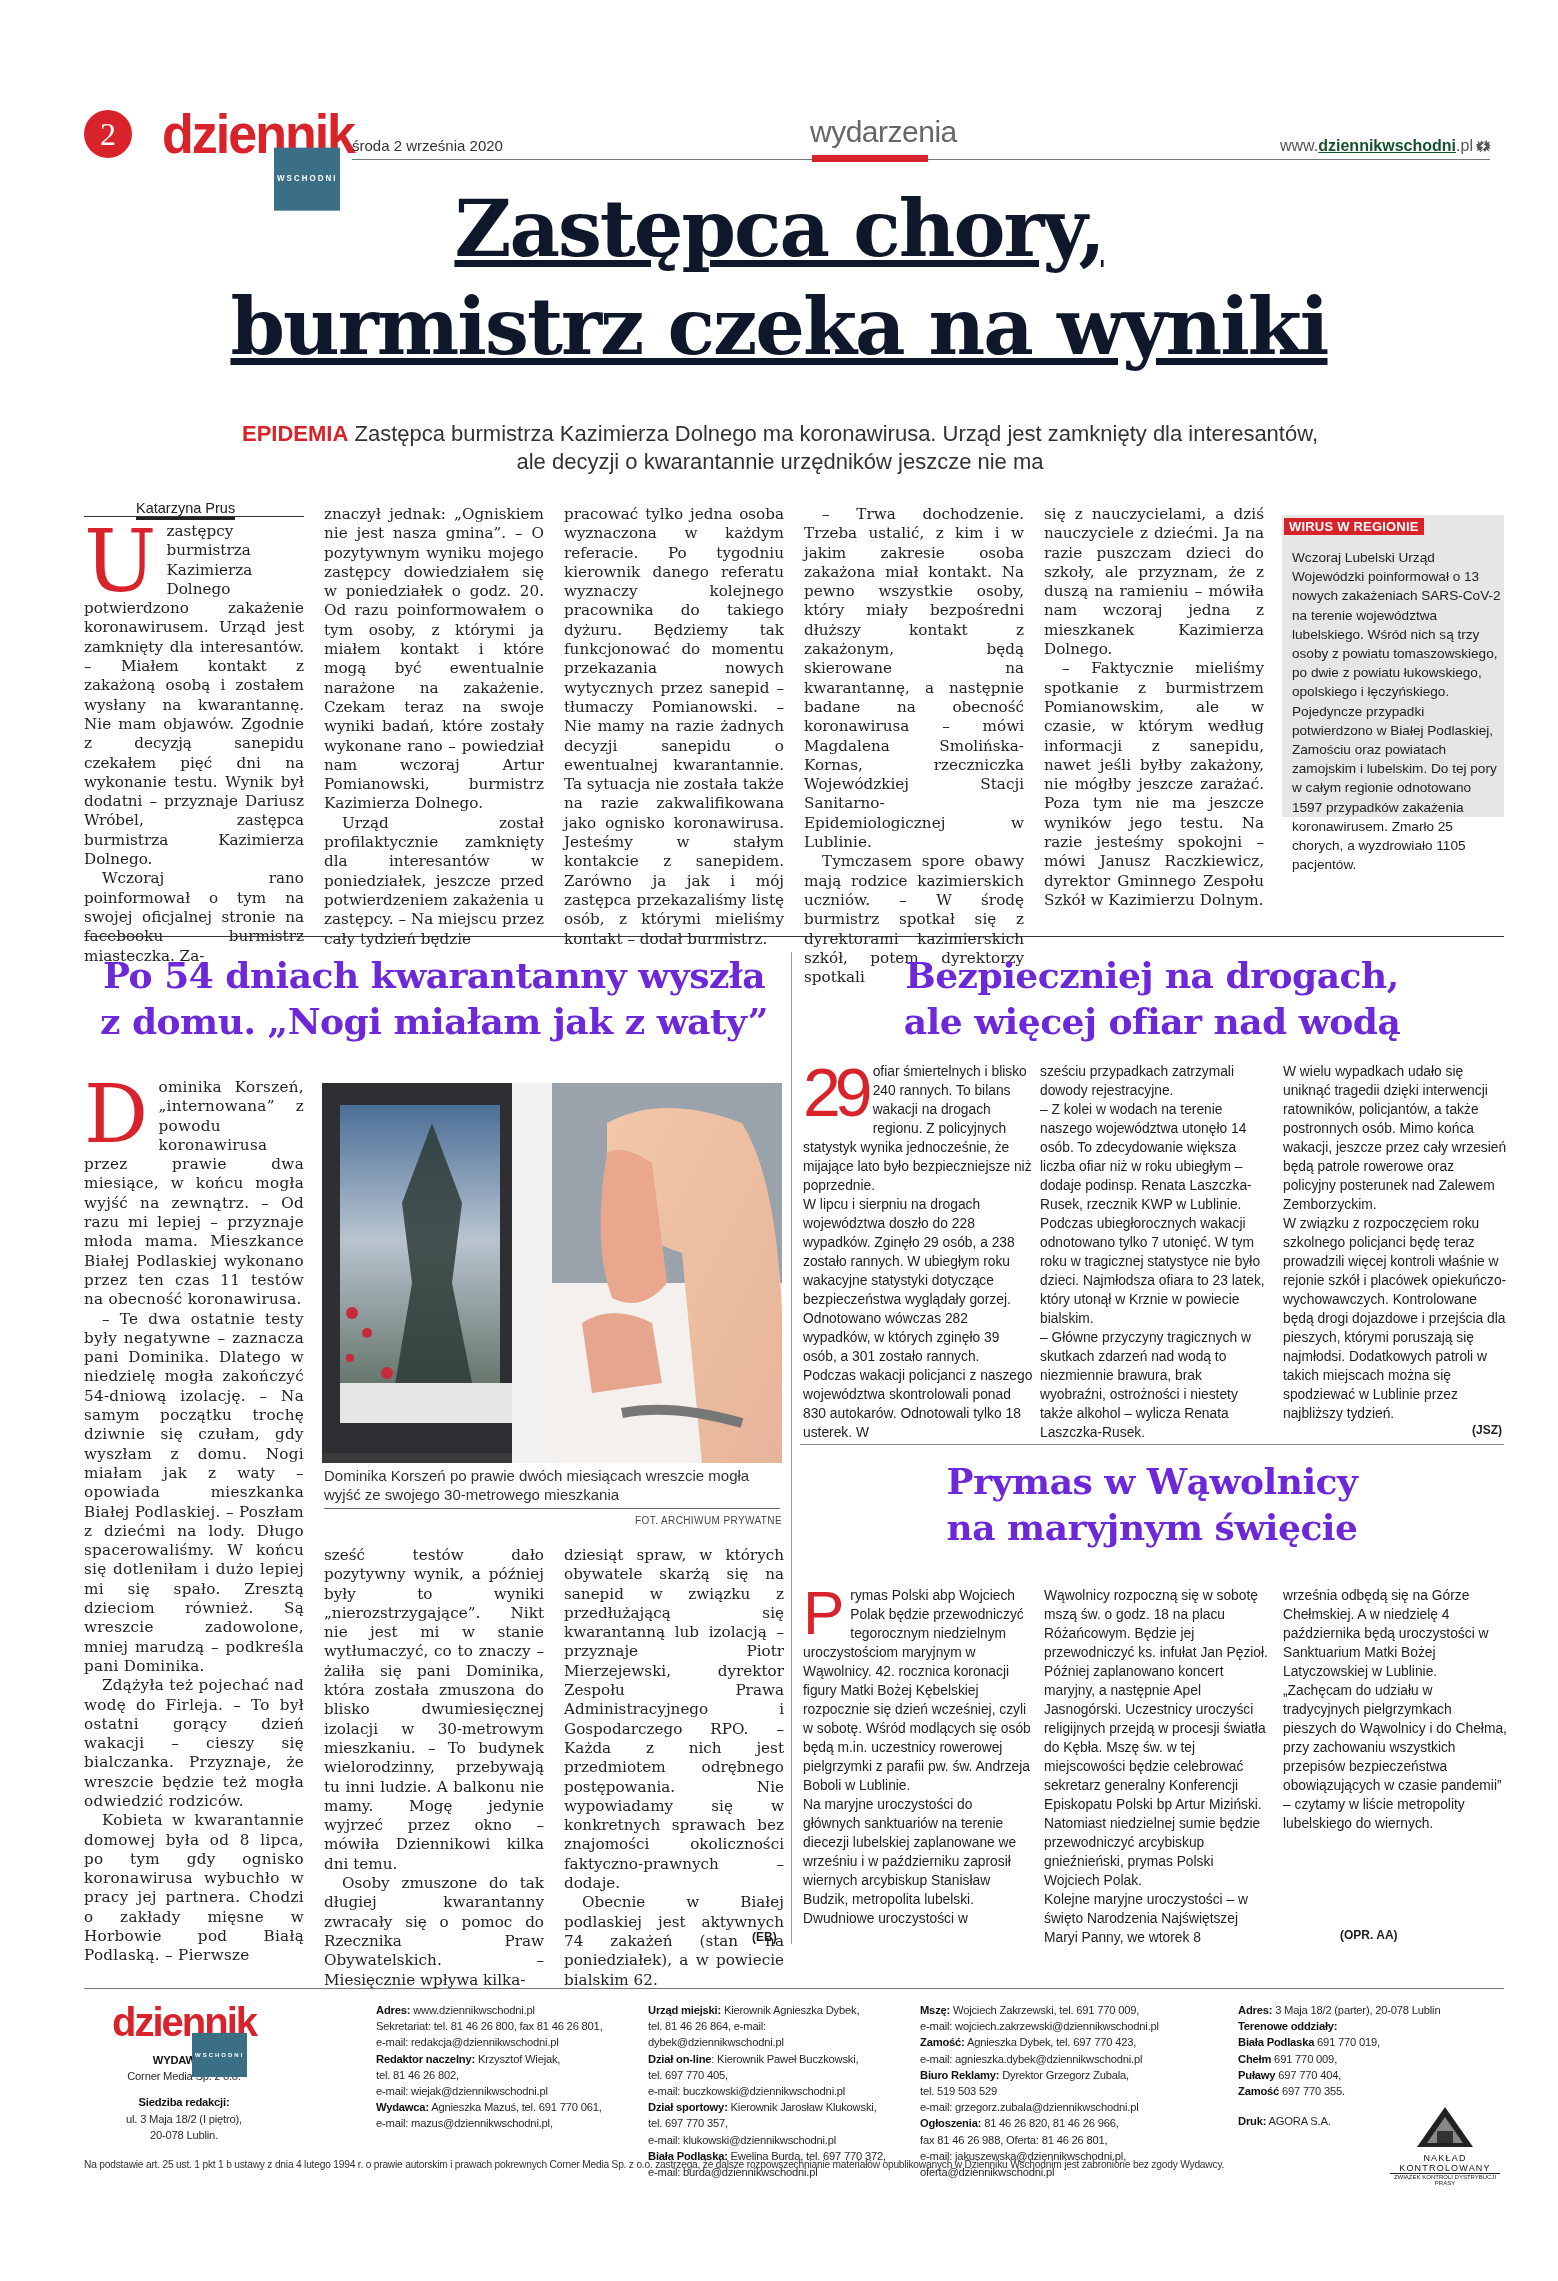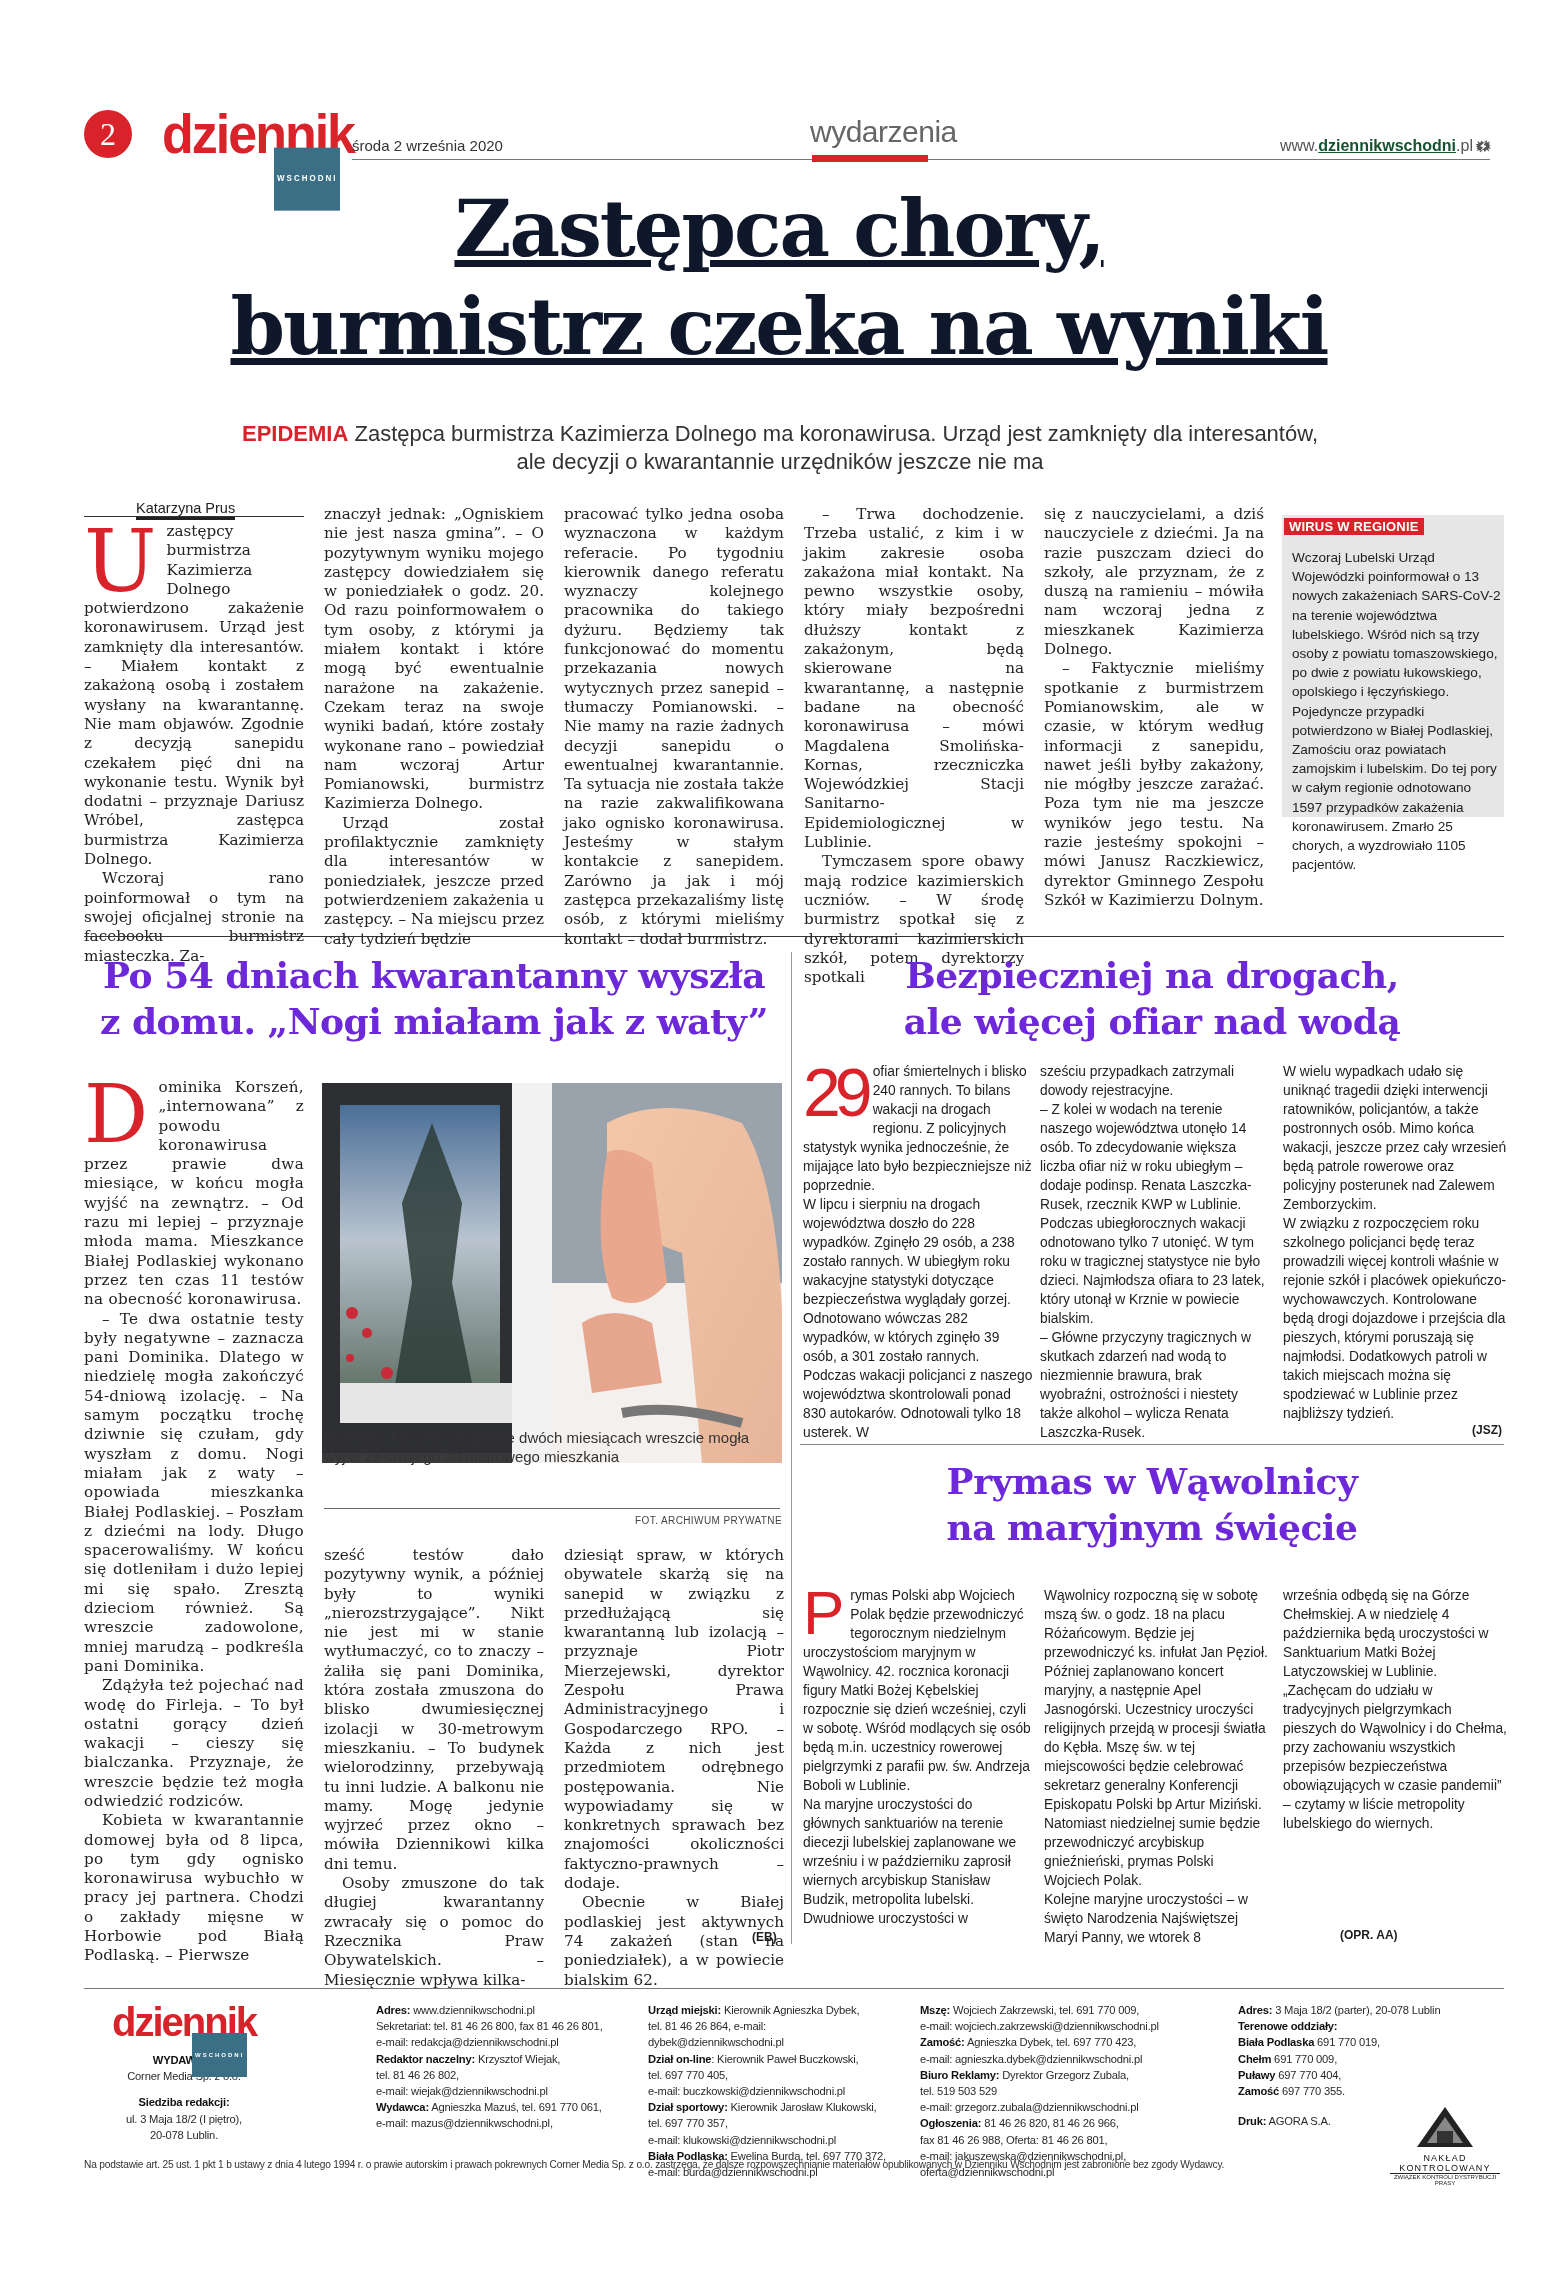--- a/index.html
+++ b/index.html
@@ -44,21 +44,21 @@
   .h2 { font-family: "DejaVu Serif", serif; font-weight: bold; font-size: 36px; line-height: 46px; text-align: center; color: #6d28d9; letter-spacing: -0.5px; }
 
   
   .scol { font-family: "Liberation Sans", sans-serif; font-size: 13.8px; line-height: 19px; color: #222; }
   .num-drop { float: left; color: #d8232a; font-family: "Liberation Sans", sans-serif; font-size: 68px; line-height: 60px; margin: 0 6px 0 0; letter-spacing: -6px; font-weight: normal; }
   .p-drop { float: left; color: #d8232a; font-family: "Liberation Sans", sans-serif; font-size: 62px; line-height: 54px; margin: 0 6px 0 0; }
   .signoff { font-family: "Liberation Sans", sans-serif; font-weight: bold; font-size: 12px; }
 
   
   .photo { left: 322px; top: 1083px; width: 460px; height: 380px; overflow: hidden; background: #eee; }
-  .caption { left: 324px; top: 1428px; width: 460px; font-family: "Liberation Sans", sans-serif; font-size: 15px; line-height: 19px; color: #333; }
+  .caption { left: 324px; top: 1466px; width: 460px; font-family: "Liberation Sans", sans-serif; font-size: 15px; line-height: 19px; color: #333; }
   .caption-rule { left: 324px; top: 1508px; width: 456px; height: 1px; background: #666; }
   .credit { left: 580px; top: 1515px; width: 202px; text-align: right; font-family: "Liberation Sans", sans-serif; font-size: 10px; color: #444; letter-spacing: 0.4px; }
 
   
   .foot { font-family: "Liberation Sans", sans-serif; font-size: 11.2px; line-height: 16.2px; color: #2a2a2a; letter-spacing: -0.2px; }
   .foot b { color: #111; }
   .foot-center { text-align: center; }
   .legal { left: 84px; top: 2159px; width: 1420px; font-family: "Liberation Sans", sans-serif; font-size: 10.2px; color: #333; letter-spacing: -0.2px; white-space: nowrap; }
   .zkdp { left: 1390px; top: 2105px; width: 110px; text-align: center; font-family: "Liberation Sans", sans-serif; }
 </style>

